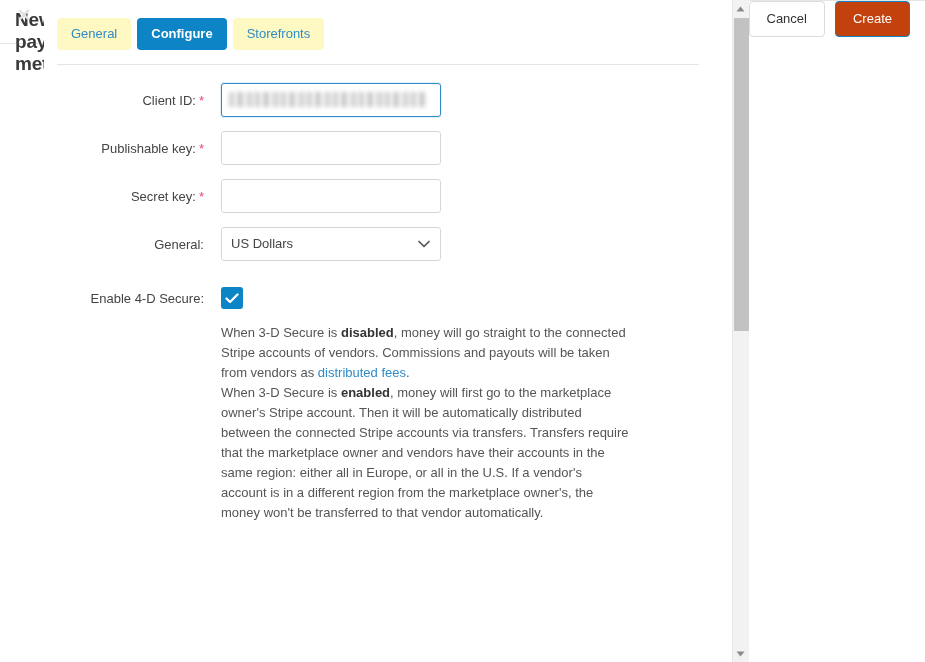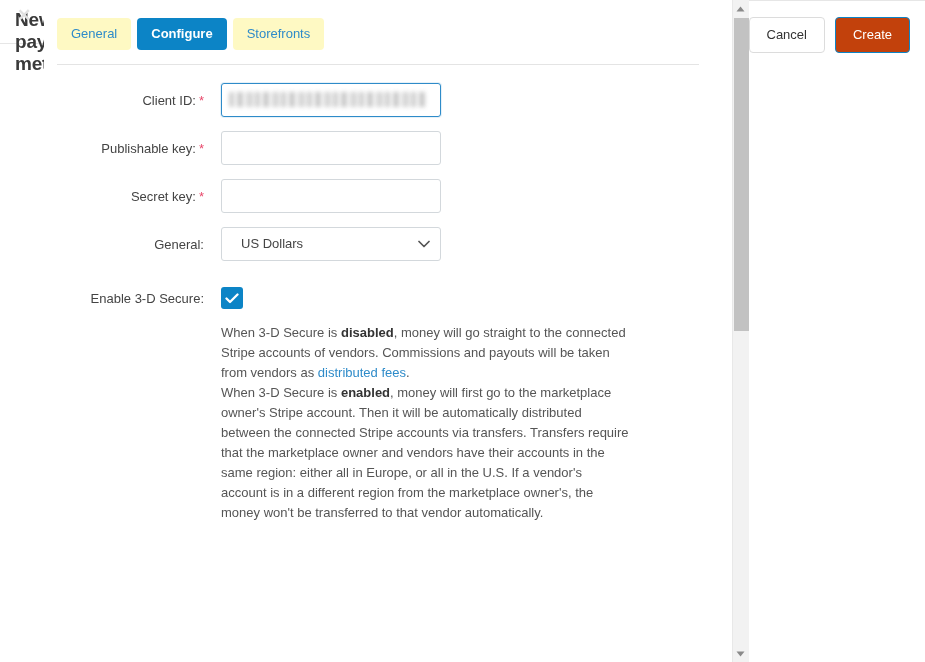--- a/index.html
+++ b/index.html
@@ -171,21 +171,21 @@
   }
   .select-input {
     width: 220px;
     height: 34px;
     box-sizing: border-box;
     border: 1px solid #d3d8dc;
     border-radius: 3px;
     background: #ffffff;
     font-size: 13px;
     color: #444444;
-    padding: 0 19px;
+    padding: 0 9px;
     position: relative;
     line-height: 32px;
     cursor: pointer;
     user-select: none;
   }
   .select-caret {
     position: absolute;
     right: 10px;
     top: 0;
     height: 32px;
@@ -263,21 +263,21 @@
     cursor: pointer;
   }
 
   
   .modal-footer {
     flex: 0 0 69px;
     height: 69px;
     border-top: 1px solid #e6e6e6;
     box-sizing: border-box;
     display: flex;
-    align-items: center;
+    align-items: flex-start;
     justify-content: flex-end;
     padding-right: 15px;
     gap: 10px;
     background: #ffffff;
   }
   .btn {
     font-size: 13px;
     border-radius: 4px;
     padding: 9px 17px;
     cursor: pointer;
@@ -355,21 +355,21 @@
               <span class="select-caret">
                 <svg width="12" height="8" viewBox="0 0 12 8">
                   <path d="M1 1.5 L6 6.5 L11 1.5" fill="none" stroke="#555" stroke-width="1.7" stroke-linecap="round" stroke-linejoin="round"></path>
                 </svg>
               </span>
             </div>
           </div>
         </div>
 
         <div class="form-row check-row">
-          <div class="form-label" style="padding-top:3px;">Enable 3-D Secure:</div>
+          <div class="form-label" style="padding-top:3px;">Enable 4-D Secure:</div>
           <div class="form-field">
             <div class="checkbox">
               <span>
                 <svg width="14" height="11" viewBox="0 0 14 11">
                   <path d="M1.5 5.5 L5 9 L12.5 1.5" fill="none" stroke="#ffffff" stroke-width="2.3" stroke-linecap="round" stroke-linejoin="round"></path>
                 </svg>
               </span>
             </div>
           </div>
         </div>

